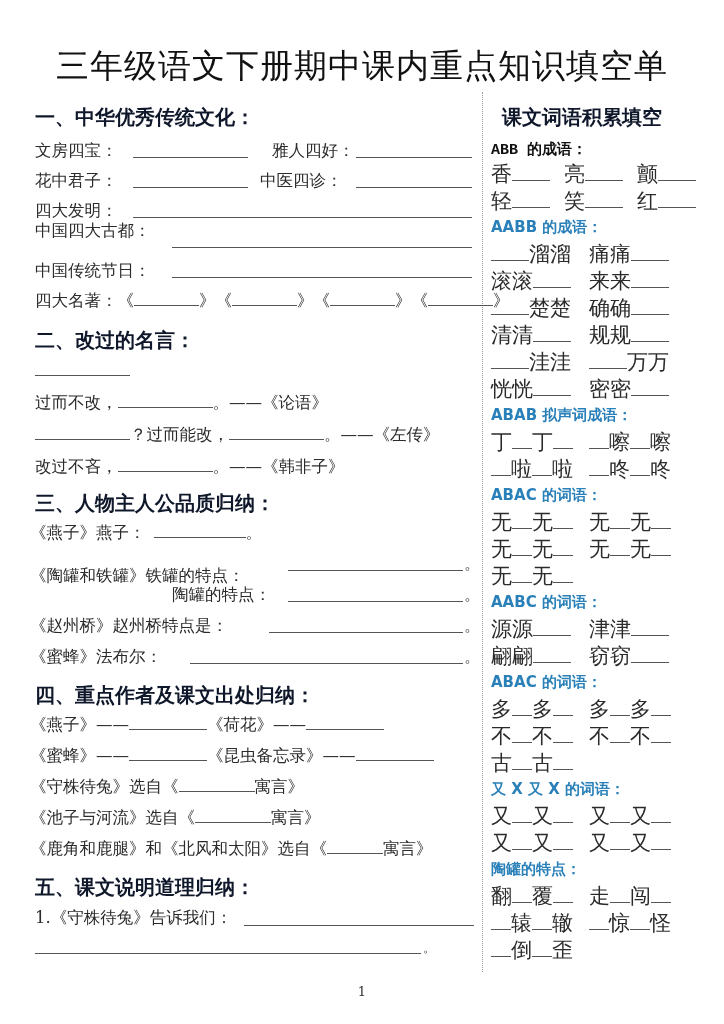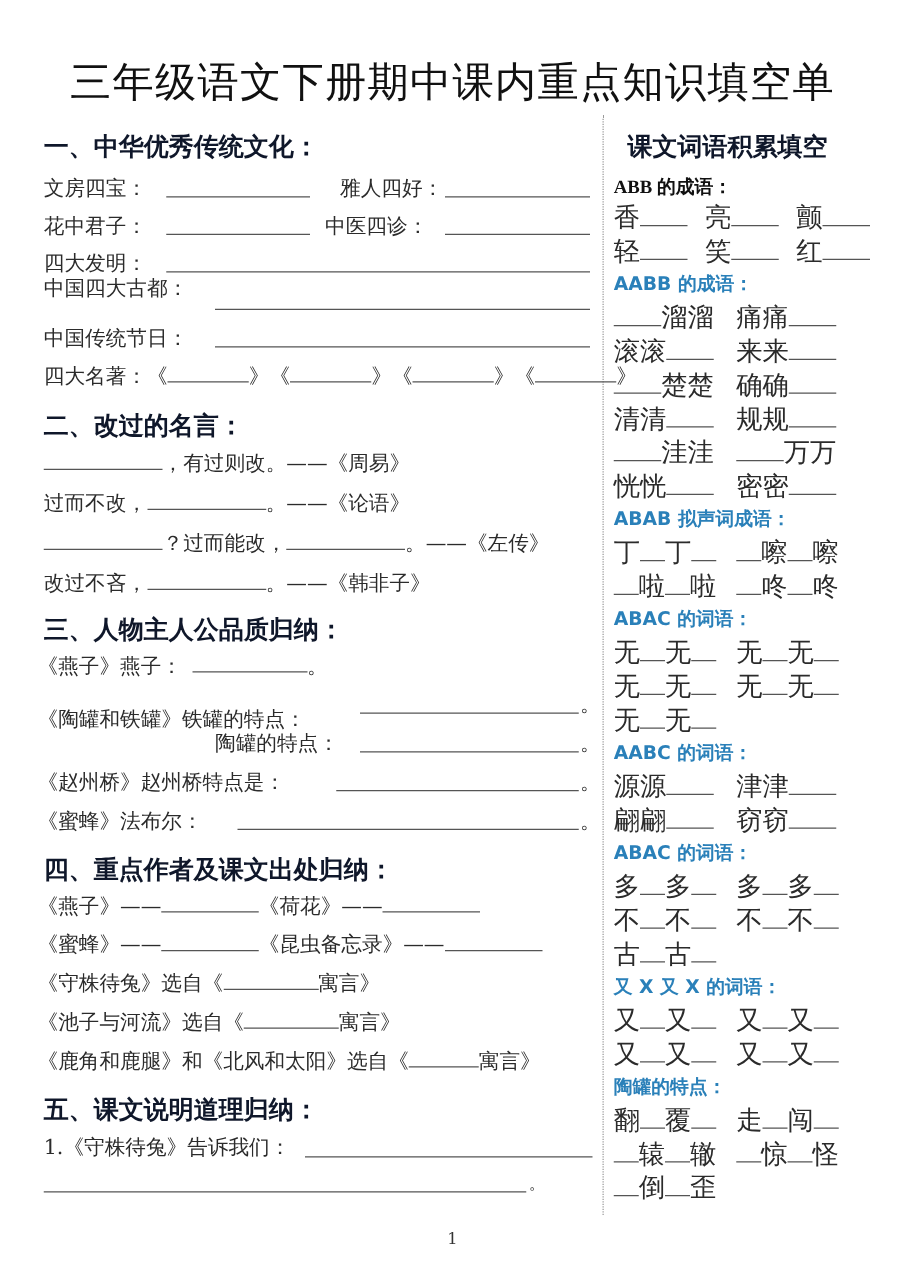--- a/index.html
+++ b/index.html
@@ -7,21 +7,21 @@
          font-family: "DejaVu Serif", "Liberation Serif", serif; color: #2a2a2a; }
   .page-title { position: absolute; left: 0; top: 44px; width: 724px; text-align: center;
          font-family: "DejaVu Sans", "Liberation Sans", sans-serif; font-size: 33px; letter-spacing: 1px;
          color: #111; font-weight: normal; }
   .divider { position: absolute; left: 482px; top: 92px; height: 880px; width: 0;
          border-left: 1.5px dotted #9a9a9a; }
   .h { position: absolute; font-family: "DejaVu Sans", "Liberation Sans", sans-serif;
        color: #0f172a; font-weight: bold; font-size: 20px; white-space: nowrap; }
   .hs { position: absolute; font-family: "DejaVu Sans", "Liberation Sans", sans-serif;
        color: #2a80b9; font-weight: bold; font-size: 15px; white-space: nowrap; }
-  .hb { position: absolute; font-family: Liberation Serif, serif;
+  .hb { position: absolute; font-family: Liberation Mono, monospace;
        color: #111; font-weight: bold; font-size: 15px; white-space: nowrap; text-align: right; }
   .row { position: absolute; font-size: 16.5px; white-space: nowrap; line-height: 22px; color: #2b2b2b; }
   .rr { position: absolute; font-size: 21px; white-space: nowrap; line-height: 22px; color: #2b2b2b; }
   .blank { display: inline-block; border-bottom: 1.2px solid #555; height: 15px; vertical-align: baseline; }
   .abs-blank { position: absolute; border-bottom: 1.2px solid #555; height: 0; }
   .pagenum { position: absolute; left: 0; width: 724px; top: 984px; text-align: center; font-size: 13px; color: #333; }
 </style>
 </head>
 <body>
 
@@ -47,21 +47,21 @@
 
 <div class="row" style="left:35px;top:260px;">中国传统节日：</div>
 <div class="abs-blank" style="left:172px;top:277px;width:300px;"></div>
 
 <div class="row" style="left:35px;top:290px;">
   <span>四大名著：</span><span>《</span><span class="blank" style="width:65px;"></span><span>》</span><span>《</span><span class="blank" style="width:65px;"></span><span>》</span><span>《</span><span class="blank" style="width:65px;"></span><span>》</span><span>《</span><span class="blank" style="width:65px;"></span><span>》</span>
 </div>
 
 <div class="h" style="left:35px;top:327px;">二、改过的名言：</div>
 <div class="row" style="left:35px;top:360px;">
-  <span class="blank" style="width:95px;"></span><span>，有过则改。——《周易》</span>
+  <span class="blank" style="width:95px;"></span>
 </div>
 <div class="row" style="left:35px;top:392px;">
   <span>过而不改，</span><span class="blank" style="width:95px;"></span><span>。——《论语》</span>
 </div>
 <div class="row" style="left:35px;top:424px;">
   <span class="blank" style="width:95px;"></span><span>？过而能改，</span><span class="blank" style="width:95px;"></span><span>。——《左传》</span>
 </div>
 <div class="row" style="left:35px;top:456px;">
   <span>改过不吝，</span><span class="blank" style="width:95px;"></span><span>。——《韩非子》</span>
 </div>

